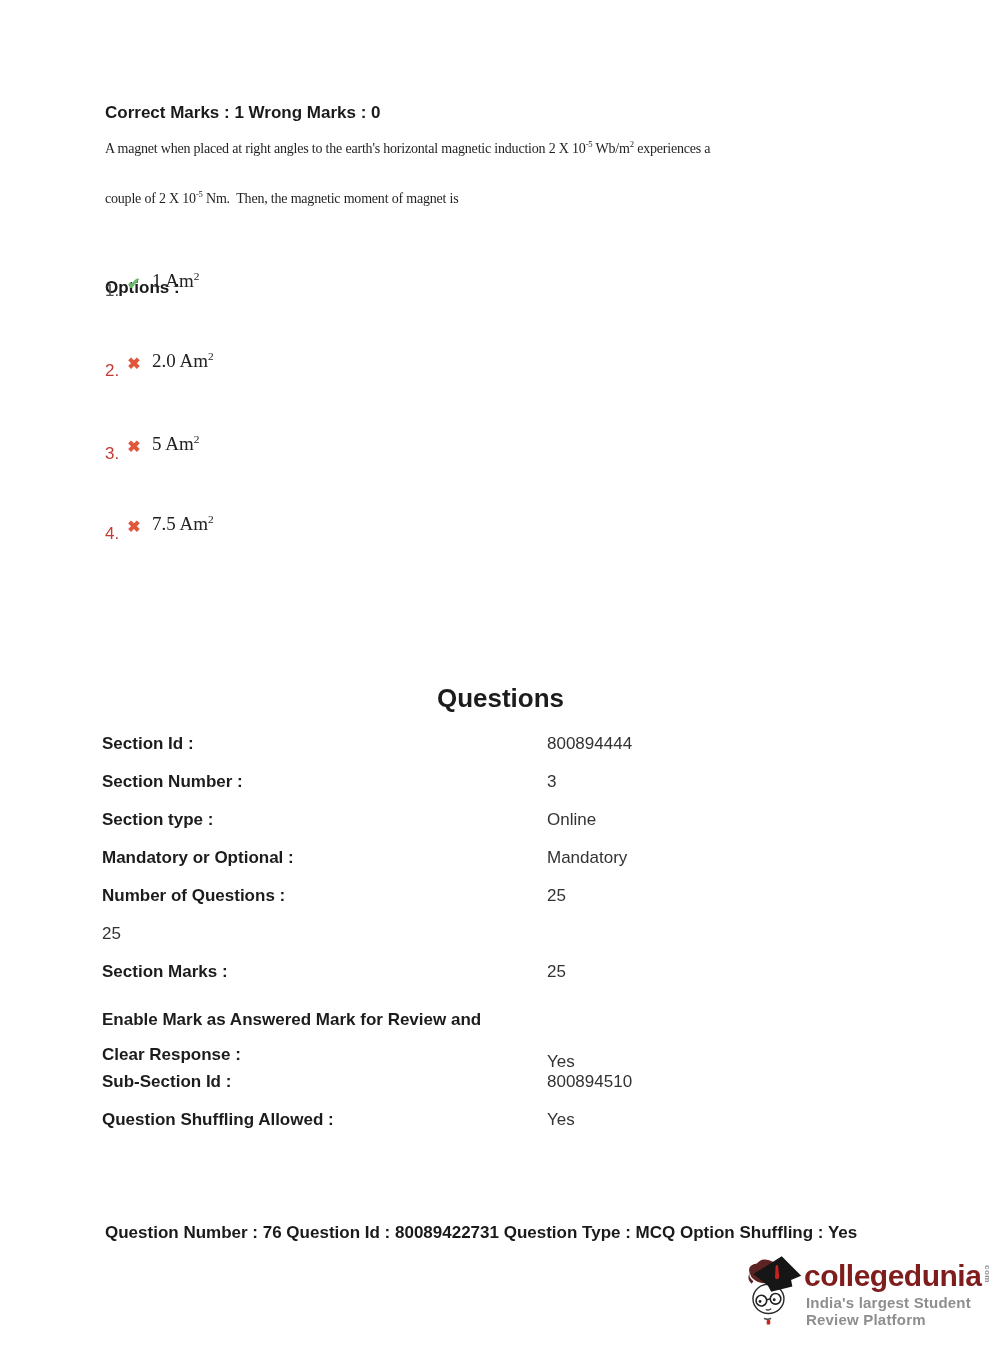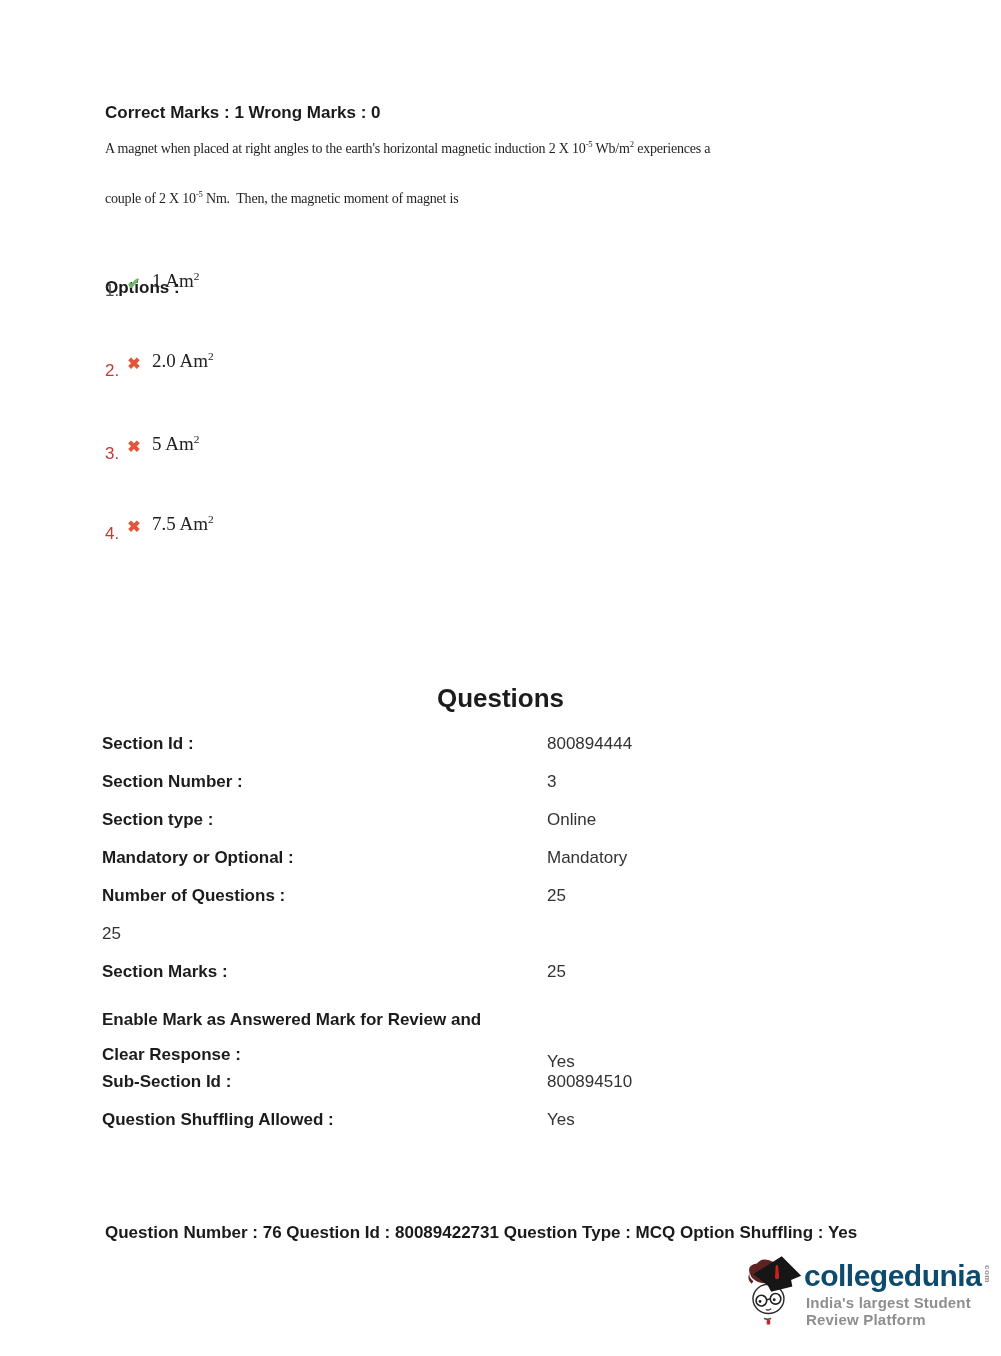--- a/index.html
+++ b/index.html
@@ -170,17 +170,17 @@
     <circle cx="23" cy="52" r="6" fill="#ffffff" stroke="#222" stroke-width="1.8"></circle>
     <circle cx="39" cy="50" r="6" fill="#ffffff" stroke="#222" stroke-width="1.8"></circle>
     <line x1="29" y1="51" x2="33" y2="50" stroke="#222" stroke-width="1.6"></line>
     <circle cx="21.5" cy="53" r="1.6" fill="#222"></circle>
     <circle cx="37.5" cy="51" r="1.6" fill="#222"></circle>
     <path d="M28 62 Q31 64 34 61" stroke="#222" stroke-width="1.4" fill="none"></path>
     <path d="M26 72 Q30 74 34 72" stroke="#444" stroke-width="1.6" fill="none"></path>
     <rect x="29" y="74" width="4" height="5" rx="1" fill="#c8231f"></rect>
   </svg>
   <div class="logo-word-wrap">
-    <span class="logo-word" style="color:#0c4a6e;">collegedunia</span>
+    <span class="logo-word" style="color:#7f1d1d;">collegedunia</span>
     <span class="logo-tld" style="color:#8e8e8e;">com</span>
   </div>
   <div class="logo-tagline" style="color:#8e8e8e;">India's largest Student Review Platform</div>
 </div>
 
 </body></html>

